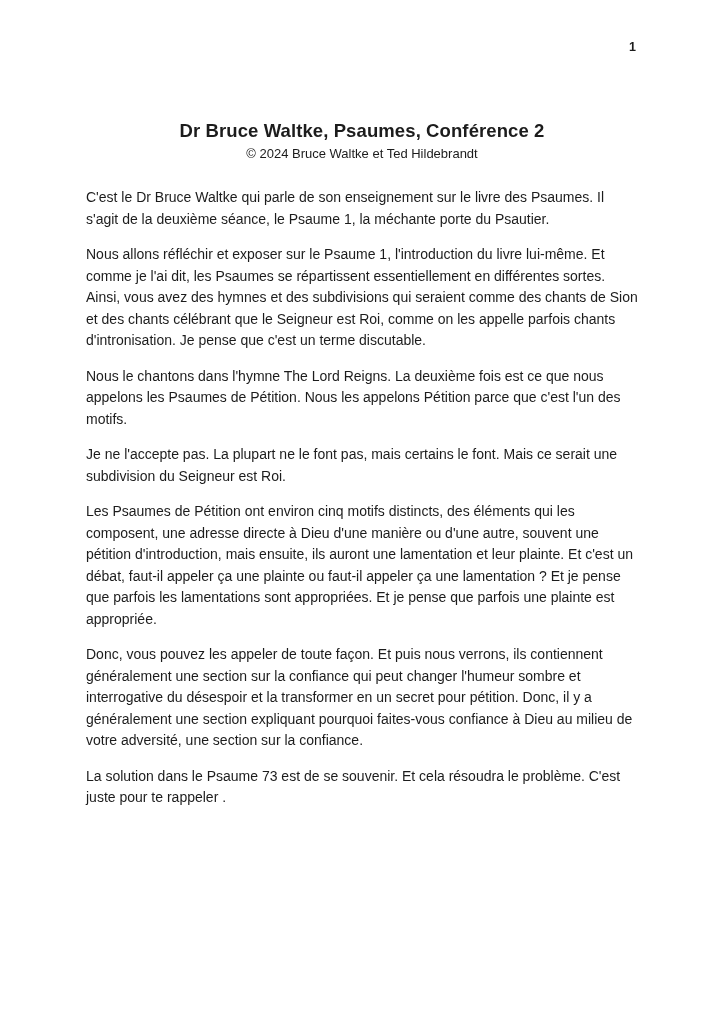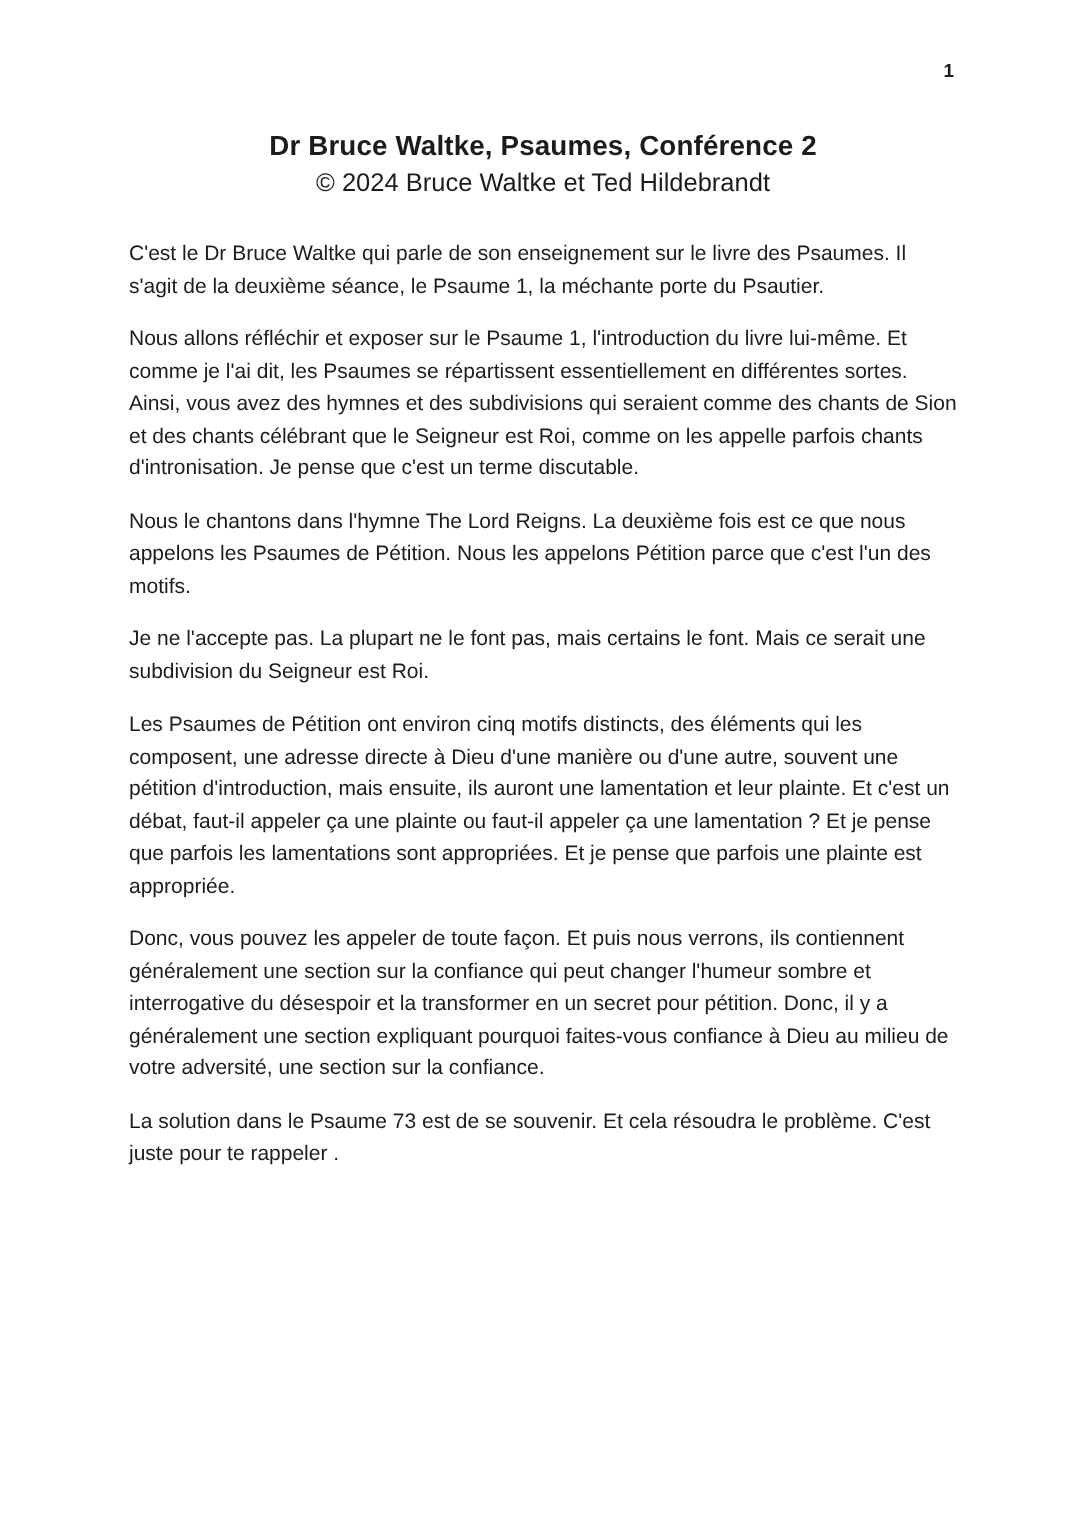--- a/index.html
+++ b/index.html
@@ -18,32 +18,32 @@
     overflow: hidden;
   }
   .page-number {
     position: absolute;
     top: 40px;
     right: 88px;
     font-size: 12.5px;
     font-weight: bold;
   }
   .content {
-    padding: 86px 86px 0 86px;
+    padding: 120px 86px 0 86px;
   }
   .doc-title {
     text-align: center;
     font-size: 18.5px;
     font-weight: bold;
     margin: 0 0 4px 0;
     letter-spacing: 0.1px;
   }
   .doc-subtitle {
     text-align: center;
-    font-size: 17px;
+    font-size: 13px;
     font-weight: normal;
     margin: 0 0 26px 0;
   }
   .doc-body p {
     font-size: 14px;
     line-height: 21.5px;
     margin: 0 0 14px 0;
     text-align: left;
   }
 </style>

